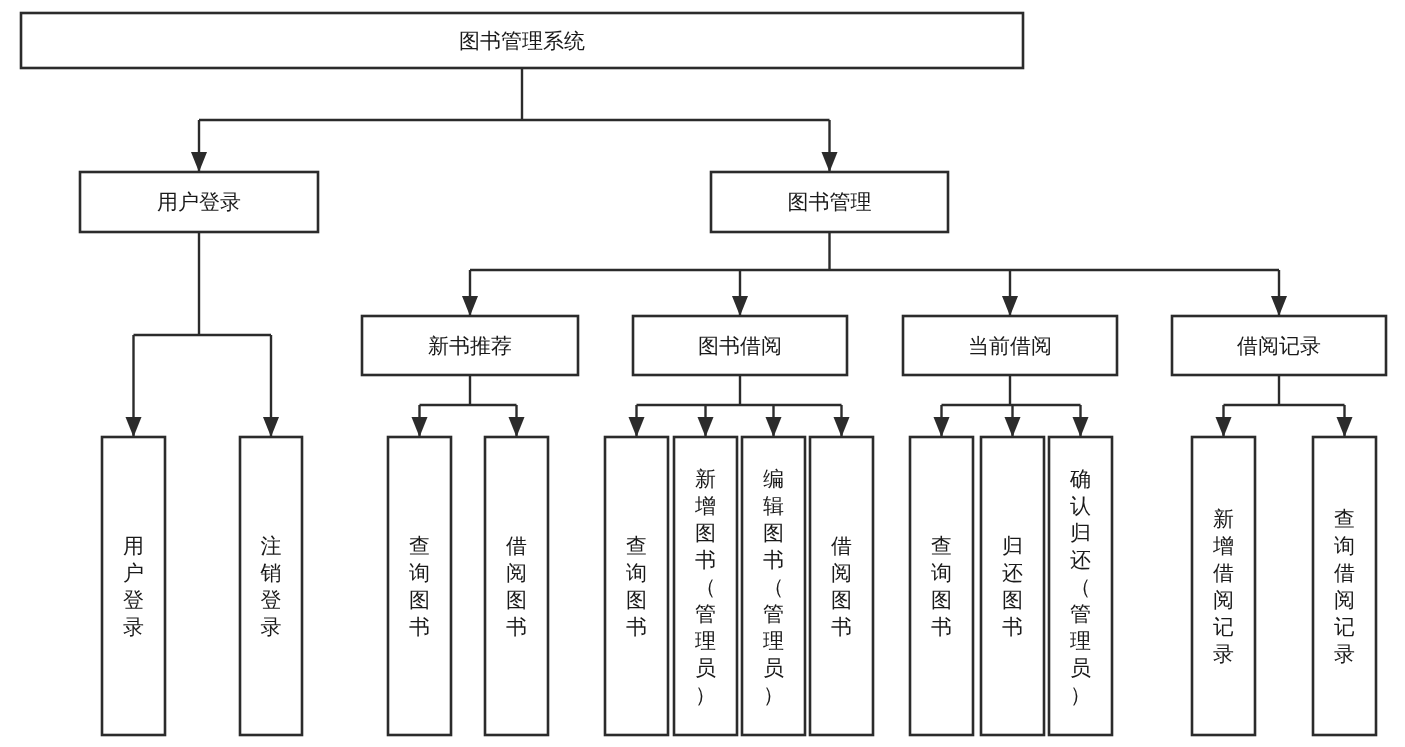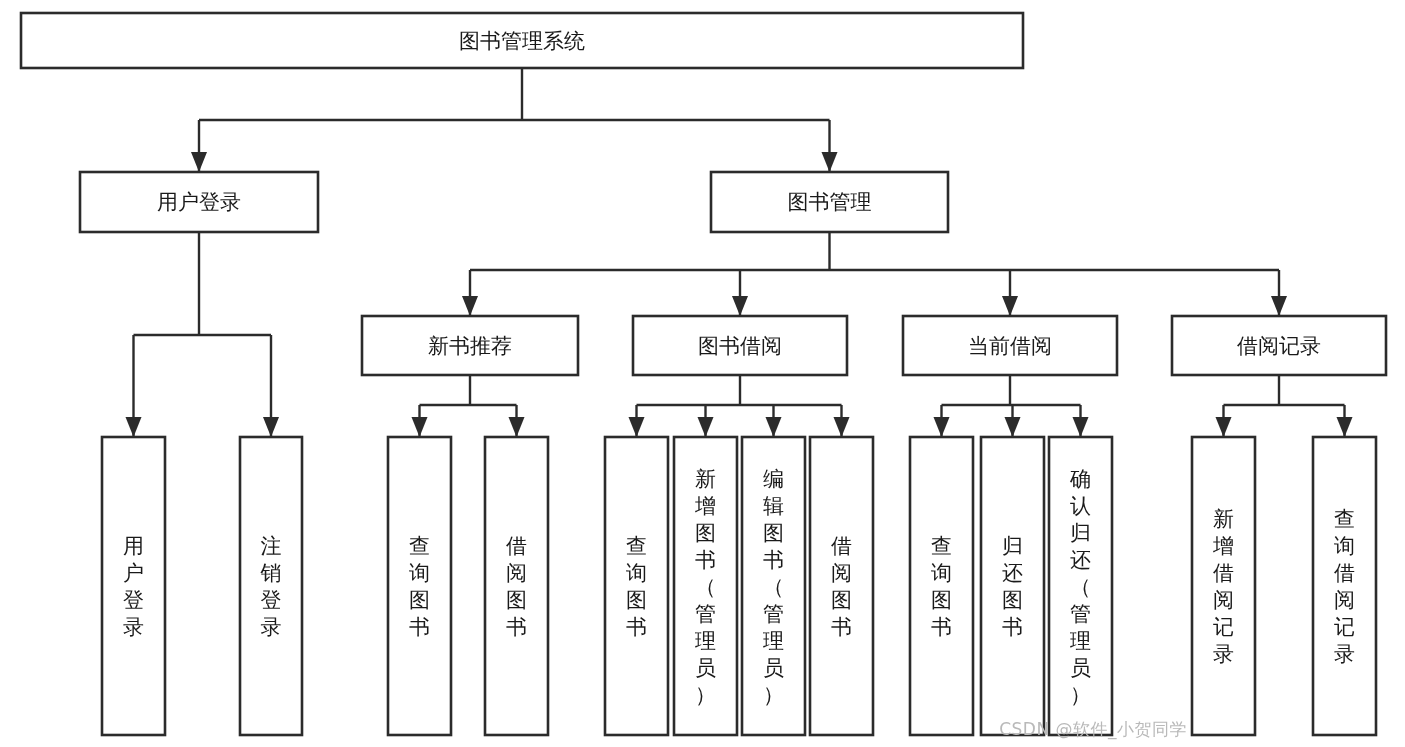--- a/index.html
+++ b/index.html
@@ -201,14 +201,13 @@
         <g>
           <rect x="1192" y="437" width="63" height="298" class="node-box"></rect>
           <text x="1223.5" y="526.06" class="node-label-v"><tspan x="1223.5" dy="0">新</tspan><tspan x="1223.5" dy="27">增</tspan><tspan x="1223.5" dy="27">借</tspan><tspan x="1223.5" dy="27">阅</tspan><tspan x="1223.5" dy="27">记</tspan><tspan x="1223.5" dy="27">录</tspan></text>
         </g>
         <g>
           <rect x="1313" y="437" width="63" height="298" class="node-box"></rect>
           <text x="1344.5" y="526.06" class="node-label-v"><tspan x="1344.5" dy="0">查</tspan><tspan x="1344.5" dy="27">询</tspan><tspan x="1344.5" dy="27">借</tspan><tspan x="1344.5" dy="27">阅</tspan><tspan x="1344.5" dy="27">记</tspan><tspan x="1344.5" dy="27">录</tspan></text>
         </g>
       </g>
   </svg>
-  <div class="watermark-text">CSDN @软件_小贺同学</div>
 </div>
 
 </body></html>

